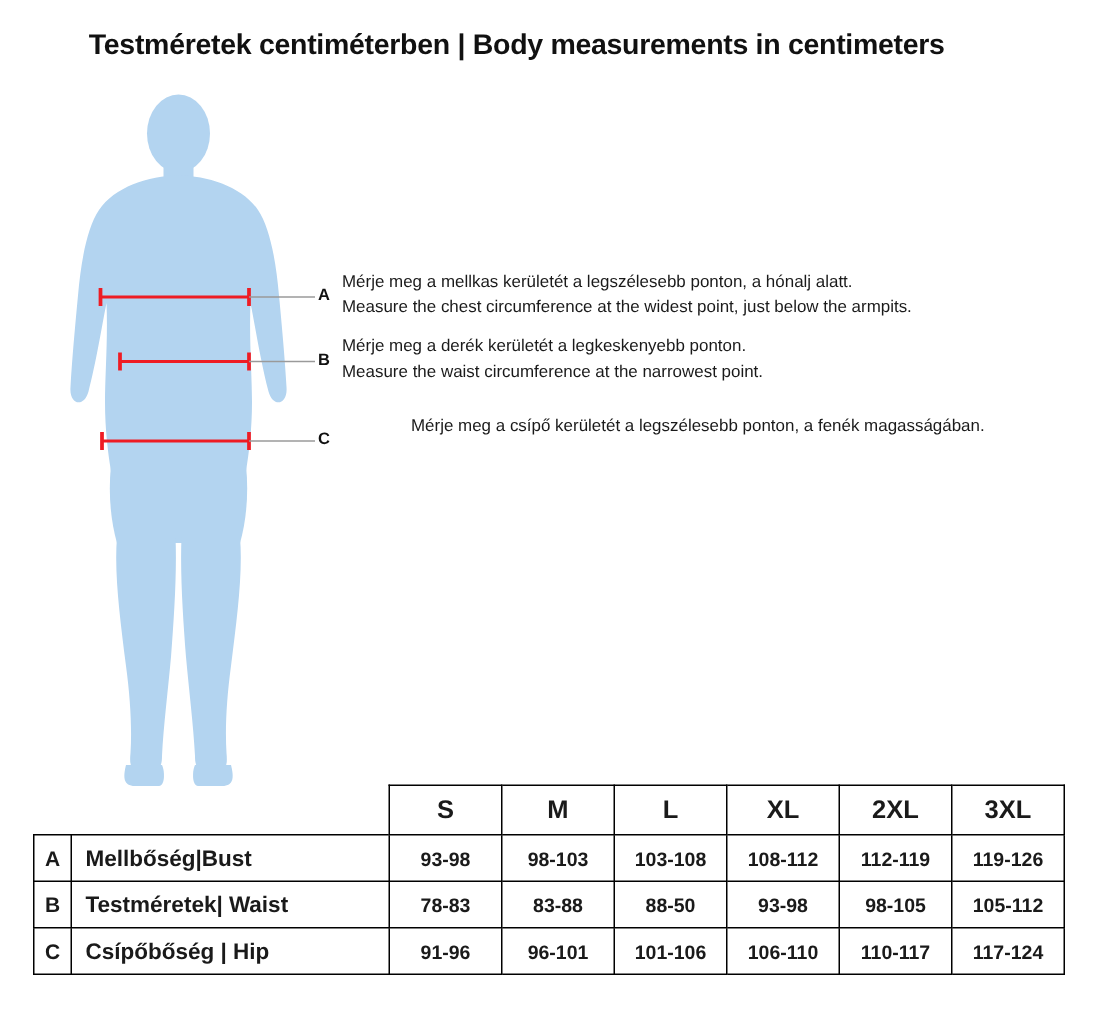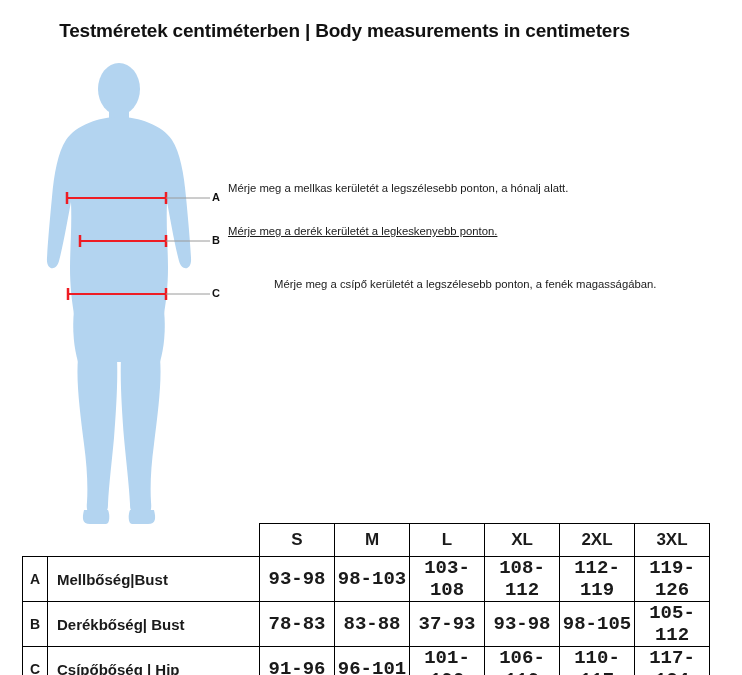--- a/index.html
+++ b/index.html
@@ -81,23 +81,22 @@
     border: none !important;
   }
   .col-letter { width: 24px; }
   .col-label  { width: 202px; text-align: left; padding-left: 9px; font-size: 15px; margin-top: 10px; }
   .col-size   { width: 74px; }
   th.col-size {
     font-size: 17px;
     height: 32px;
   }
   td.value {
-    font-size: 19px;
-    font-weight: bold;
-    font-family: Liberation Mono, monospace;
+    font-size: 13px;
+    font-weight: bold;
   }
   td.col-letter { font-size: 14px; }
 </style>
 </head>
 <body>
 
 <div id="page">
 
   <div id="title">Testméretek centiméterben | Body measurements in centimeters</div>
 
@@ -170,22 +169,24 @@
         <line x1="152" y1="232" x2="196" y2="232"></line>
       </g>
     </svg>
   </div>
 
   <div class="ann-letter" style="left:212px; top:191px;">A</div>
   <div class="ann-letter" style="left:212px; top:234px;">B</div>
   <div class="ann-letter" style="left:212px; top:287px;">C</div>
 
   <div class="ann-text" style="left:228px; top:181px;">Mérje meg a mellkas kerületét a legszélesebb ponton, a hónalj alatt.</div>
-
-  <div class="ann-text" style="left:228px; top:224px;text-decoration:underline;">Mérje meg a derék kerületét a legkeskenyebb ponton.</div>
+  <div class="ann-text" style="left:228px; top:198px;">Measure the chest circumference at the widest point, just below the armpits.</div>
+
+  <div class="ann-text" style="left:228px; top:224px;">Mérje meg a derék kerületét a legkeskenyebb ponton.</div>
+  <div class="ann-text" style="left:228px; top:241px;">Measure the waist circumference at the narrowest point.</div>
 
   <div class="ann-text" style="left:228px; top:277px;padding-left:46px;">Mérje meg a csípő kerületét a legszélesebb ponton, a fenék magasságában.</div>
 
   <div id="table-wrap">
     <table>
       <thead>
         <tr>
           <th class="no-border col-letter"></th>
           <th class="no-border col-label"></th>
           <th class="col-size">S</th>
@@ -202,24 +203,24 @@
           <td class="col-label">Mellbőség|Bust</td>
           <td class="col-size value">93-98</td>
           <td class="col-size value">98-103</td>
           <td class="col-size value">103-108</td>
           <td class="col-size value">108-112</td>
           <td class="col-size value">112-119</td>
           <td class="col-size value">119-126</td>
         </tr>
         <tr>
           <td class="col-letter">B</td>
-          <td class="col-label">Derékbőség| Bust</td>
+          <td class="col-label">Testméretek| Waist</td>
           <td class="col-size value">78-83</td>
           <td class="col-size value">83-88</td>
-          <td class="col-size value">37-93</td>
+          <td class="col-size value">88-50</td>
           <td class="col-size value">93-98</td>
           <td class="col-size value">98-105</td>
           <td class="col-size value">105-112</td>
         </tr>
         <tr>
           <td class="col-letter">C</td>
           <td class="col-label">Csípőbőség | Hip</td>
           <td class="col-size value">91-96</td>
           <td class="col-size value">96-101</td>
           <td class="col-size value">101-106</td>

